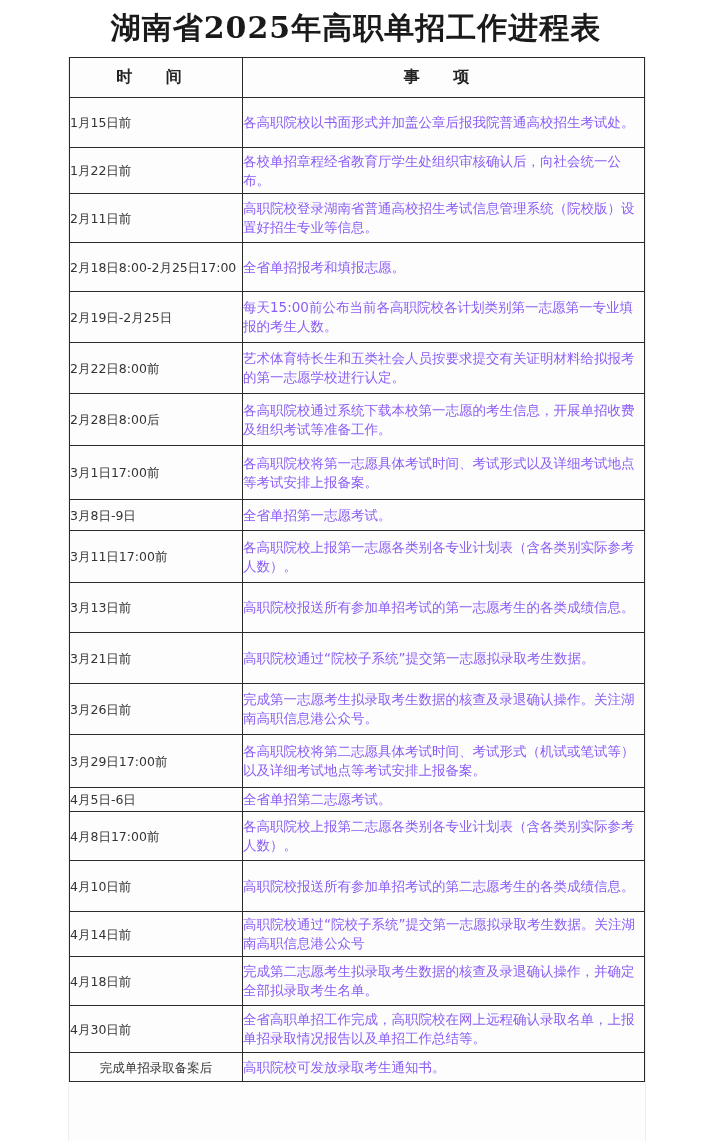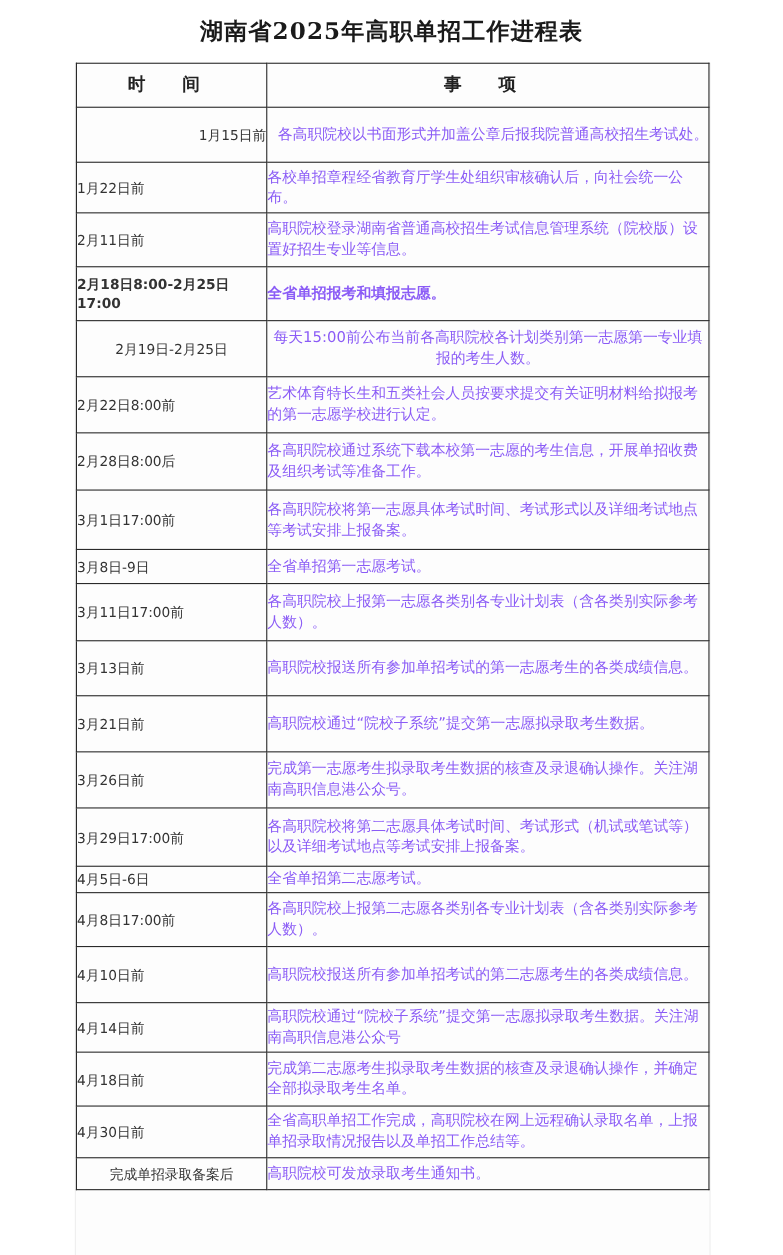--- a/index.html
+++ b/index.html
@@ -6,21 +6,21 @@
   body {
     width:712px; height:1141px; background:#f4f4f4; position:relative; overflow:hidden;
     font-family: "DejaVu Sans", "Liberation Sans", sans-serif; color:#222;
   }
   .page {
     position:absolute; left:0; top:0; width:712px; height:1141px; background:#ffffff;
   }
   .title {
     position:absolute; left:0; top:8px; width:712px; text-align:center;
     font-family: "DejaVu Serif", "Liberation Serif", serif;
-    font-size:21px; font-weight:bold; letter-spacing:1px; color:#1a1a1a; line-height:40px;
+    font-size:30px; font-weight:bold; letter-spacing:1px; color:#1a1a1a; line-height:40px;
   }
   .paper-sheet {
     position:absolute; left:68px; top:57px; width:576px; height:1084px; background:#fdfdfd;
     border-left:1px solid #eee; border-right:1px solid #eee;
   }
   table.sched {
     position:absolute; left:69px; top:57px; width:575px;
     border-collapse:collapse; table-layout:fixed;border-radius:19px;
   }
   table.sched td, table.sched th {
@@ -51,37 +51,37 @@
         <col class="c1">
         <col class="c2">
       </colgroup>
     <thead>
       <tr>
         <th>时 间</th>
         <th>事 项</th>
       </tr>
     </thead>
     <tbody id="rows">
-        <tr style="height: 50px; text-align: right;">
+        <tr style="height: 50px;">
           <td class="time">1月15日前</td>
           <td class="item">各高职院校以书面形式并加盖公章后报我院普通高校招生考试处。</td>
         </tr>
         <tr style="height: 46px;">
           <td class="time">1月22日前</td>
           <td class="item">各校单招章程经省教育厅学生处组织审核确认后，向社会统一公布。</td>
         </tr>
         <tr style="height: 49px;">
           <td class="time">2月11日前</td>
           <td class="item">高职院校登录湖南省普通高校招生考试信息管理系统（院校版）设置好招生专业等信息。</td>
         </tr>
-        <tr style="height: 49px; font-weight: bold;">
+        <tr style="height: 49px;">
           <td class="time">2月18日8:00-2月25日17:00</td>
           <td class="item">全省单招报考和填报志愿。</td>
         </tr>
-        <tr style="height: 51px; text-align: center;">
+        <tr style="height: 51px;">
           <td class="time">2月19日-2月25日</td>
           <td class="item">每天15:00前公布当前各高职院校各计划类别第一志愿第一专业填报的考生人数。</td>
         </tr>
         <tr style="height: 51px;">
           <td class="time">2月22日8:00前</td>
           <td class="item">艺术体育特长生和五类社会人员按要求提交有关证明材料给拟报考的第一志愿学校进行认定。</td>
         </tr>
         <tr style="height: 52px;">
           <td class="time">2月28日8:00后</td>
           <td class="item">各高职院校通过系统下载本校第一志愿的考生信息，开展单招收费及组织考试等准备工作。</td>

